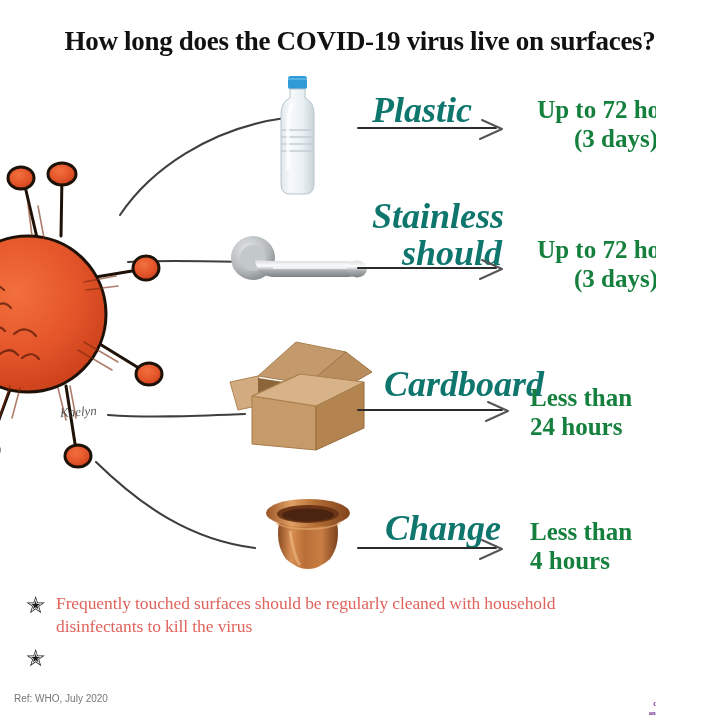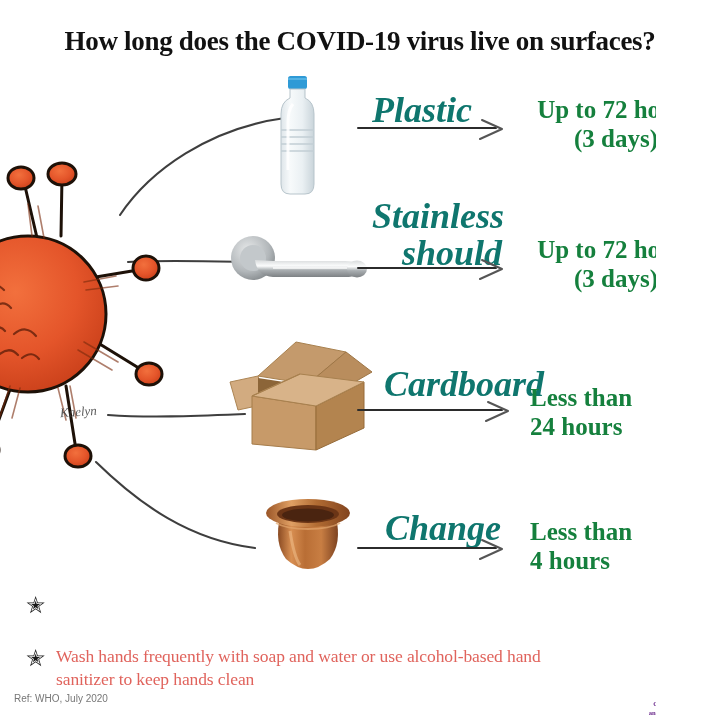--- a/index.html
+++ b/index.html
@@ -323,26 +323,26 @@
     <svg class="arrow" style="left:356px; top:538px;" width="152" height="24">
       <path d="M2,10 L140,10" stroke="#2b2b2b" stroke-width="2" stroke-linecap="round"></path>
       <path d="M126,2 L146,11 L124,21" stroke="#555555" stroke-width="2" fill="none" stroke-linecap="round" stroke-linejoin="round"></path>
     </svg>
     <div class="duration" style="left:530px; top:518px; width:190px; text-align:left;">Less than
 4 hours</div>
   </div>
 
   <div class="bullet-row" style="left:26px; top:592px; width:660px;">
     <div class="bullet-star">✭</div>
+    <div class="bullet-text">Frequently touched surfaces should be regularly cleaned with household
+disinfectants to kill the virus</div>
   </div>
 
   <div class="bullet-row" style="left:26px; top:645px; width:660px;">
     <div class="bullet-star">✭</div>
-    <div class="bullet-text">Wash hands frequently with soap and water or use alcohol-based hand
-sanitizer to keep hands clean</div>
   </div>
 
   <div id="ref">Ref: WHO, July 2020</div>
 
   <div id="logo">
     <svg width="40" height="36" viewBox="0 0 40 36" style="display:block;margin:0 auto;">
       <path d="M8,4 q-6,12 1,21 q6,7 11,7 q5,0 11,-7 q7,-9 1,-21" fill="none" stroke="#6b2a8c" stroke-width="2.2" stroke-linecap="round"></path>
       <circle cx="20" cy="13" r="1.7" fill="#6b2a8c"></circle>
       <path d="M20,17 q-2.6,4 0,10 q2.6,-6 0,-10 z" fill="#6b2a8c"></path>
       <path d="M6,28 q14,8 28,0" fill="none" stroke="#6b2a8c" stroke-width="2" stroke-linecap="round"></path>

